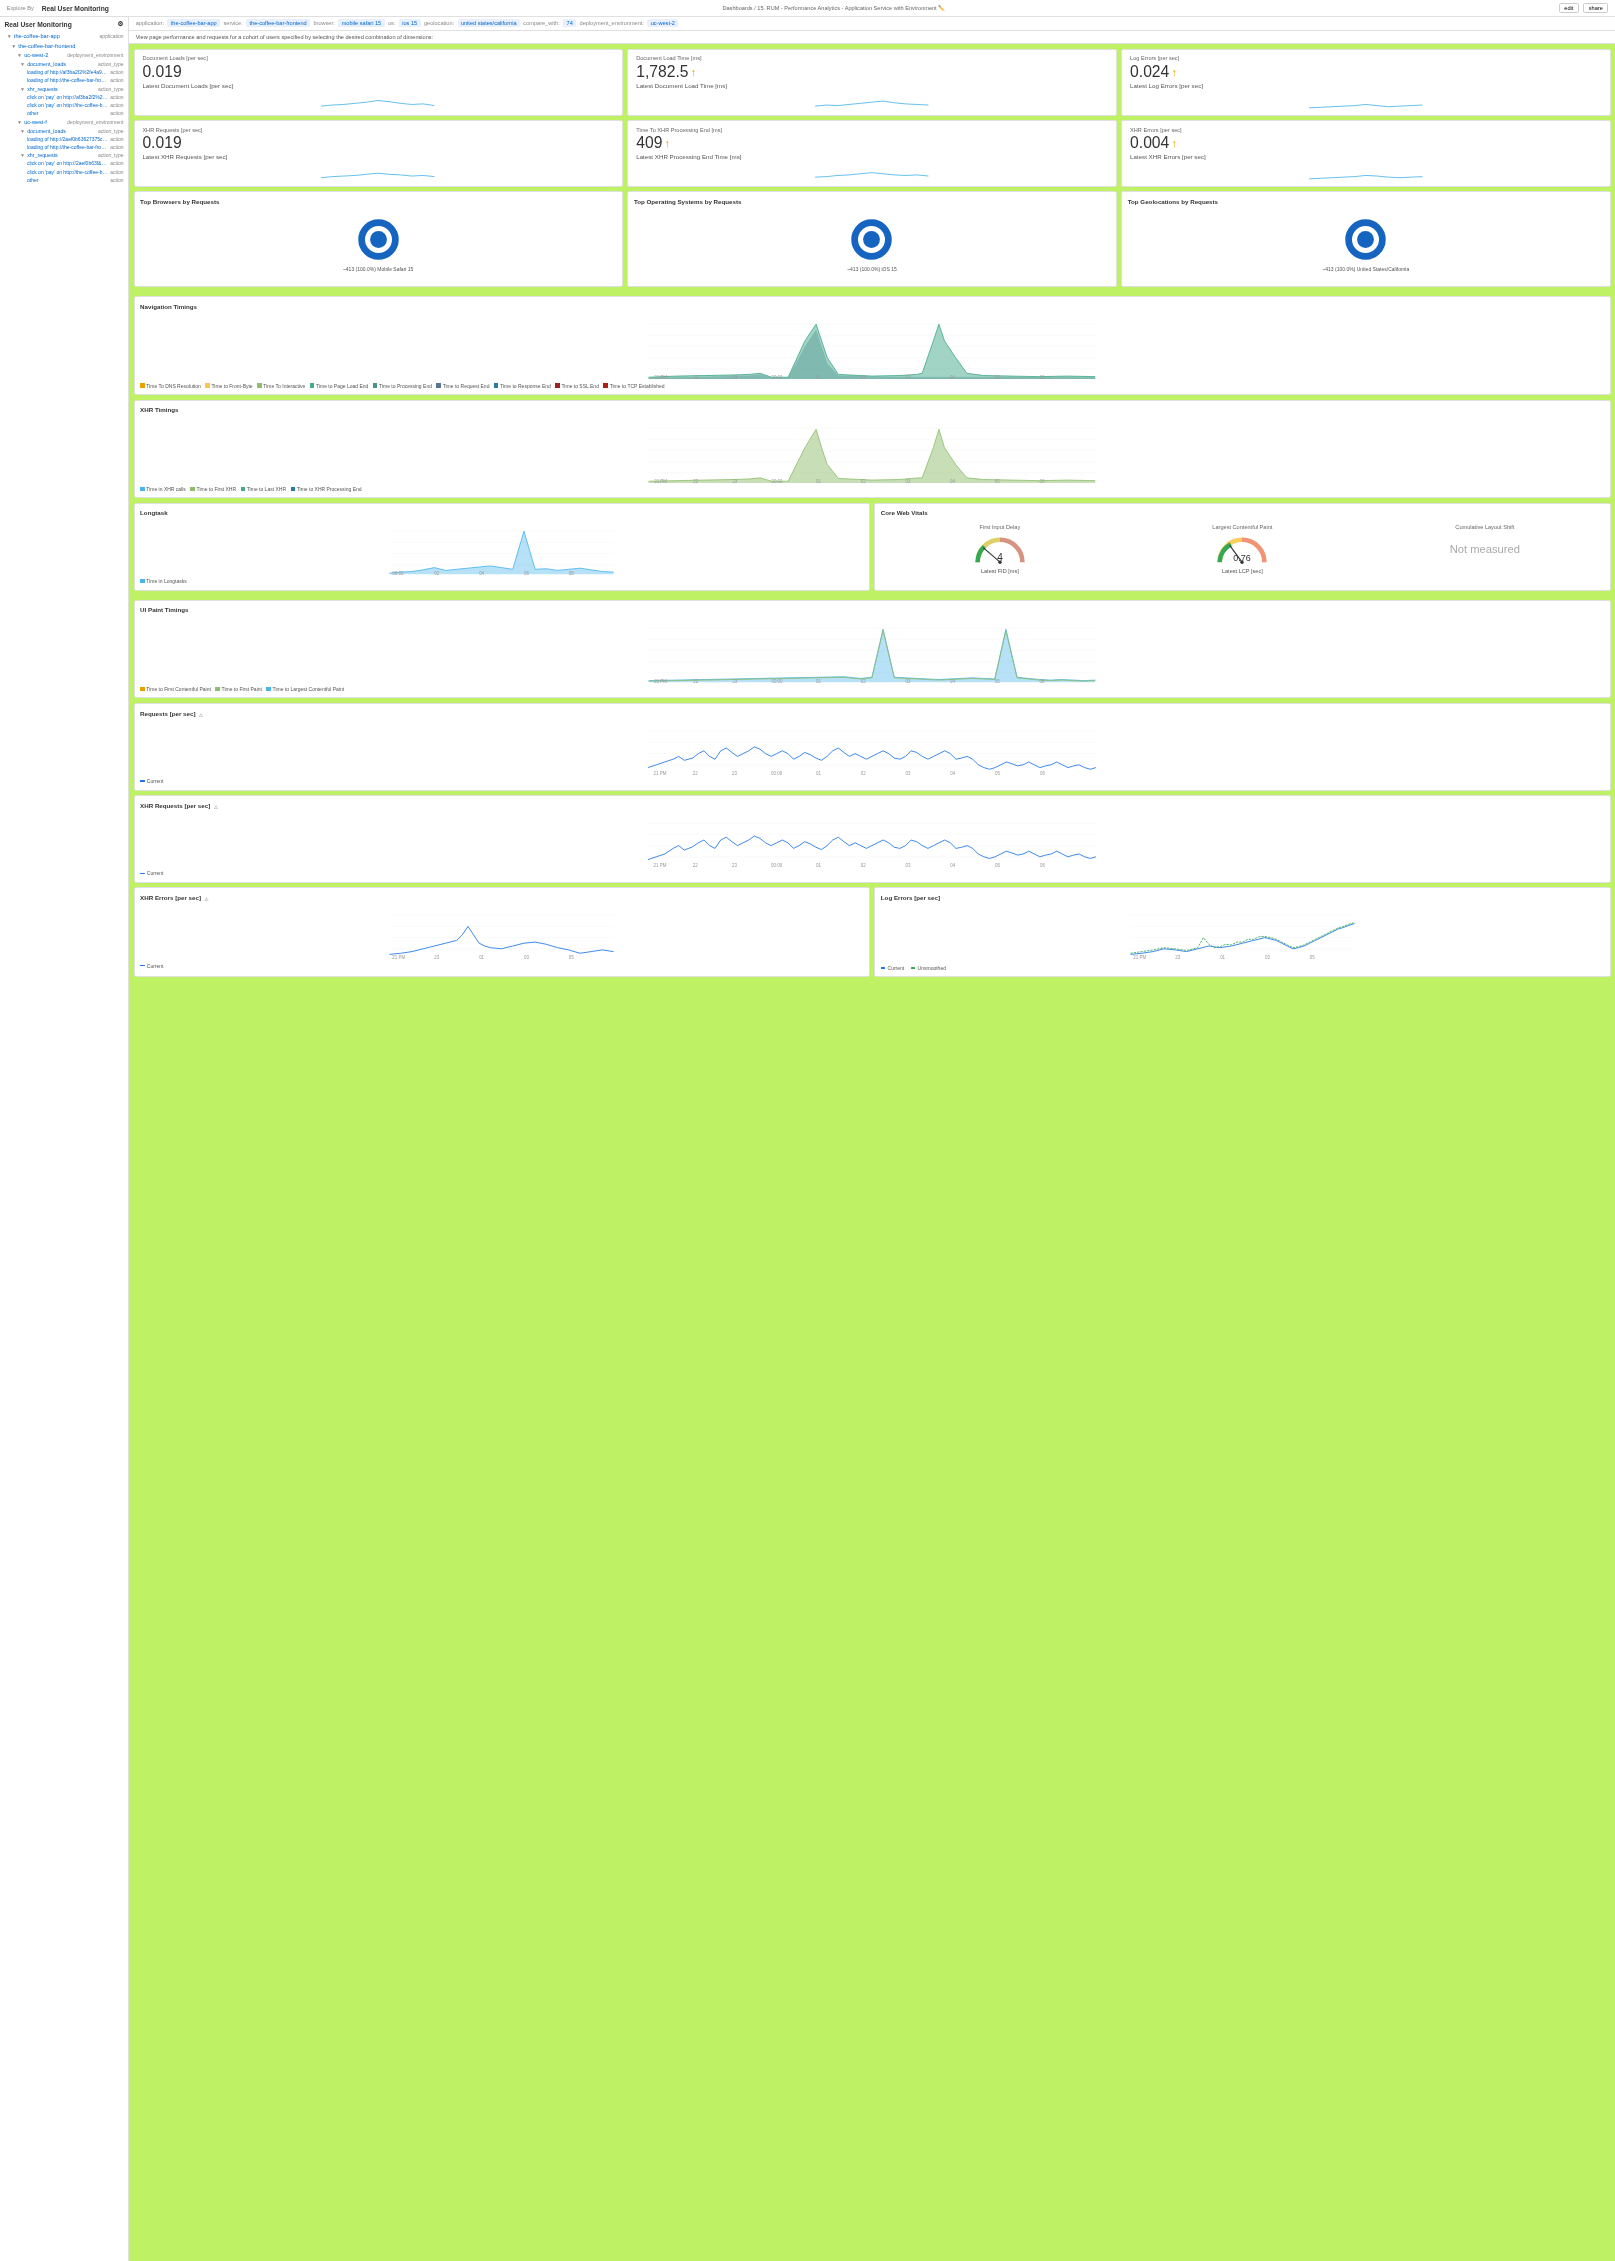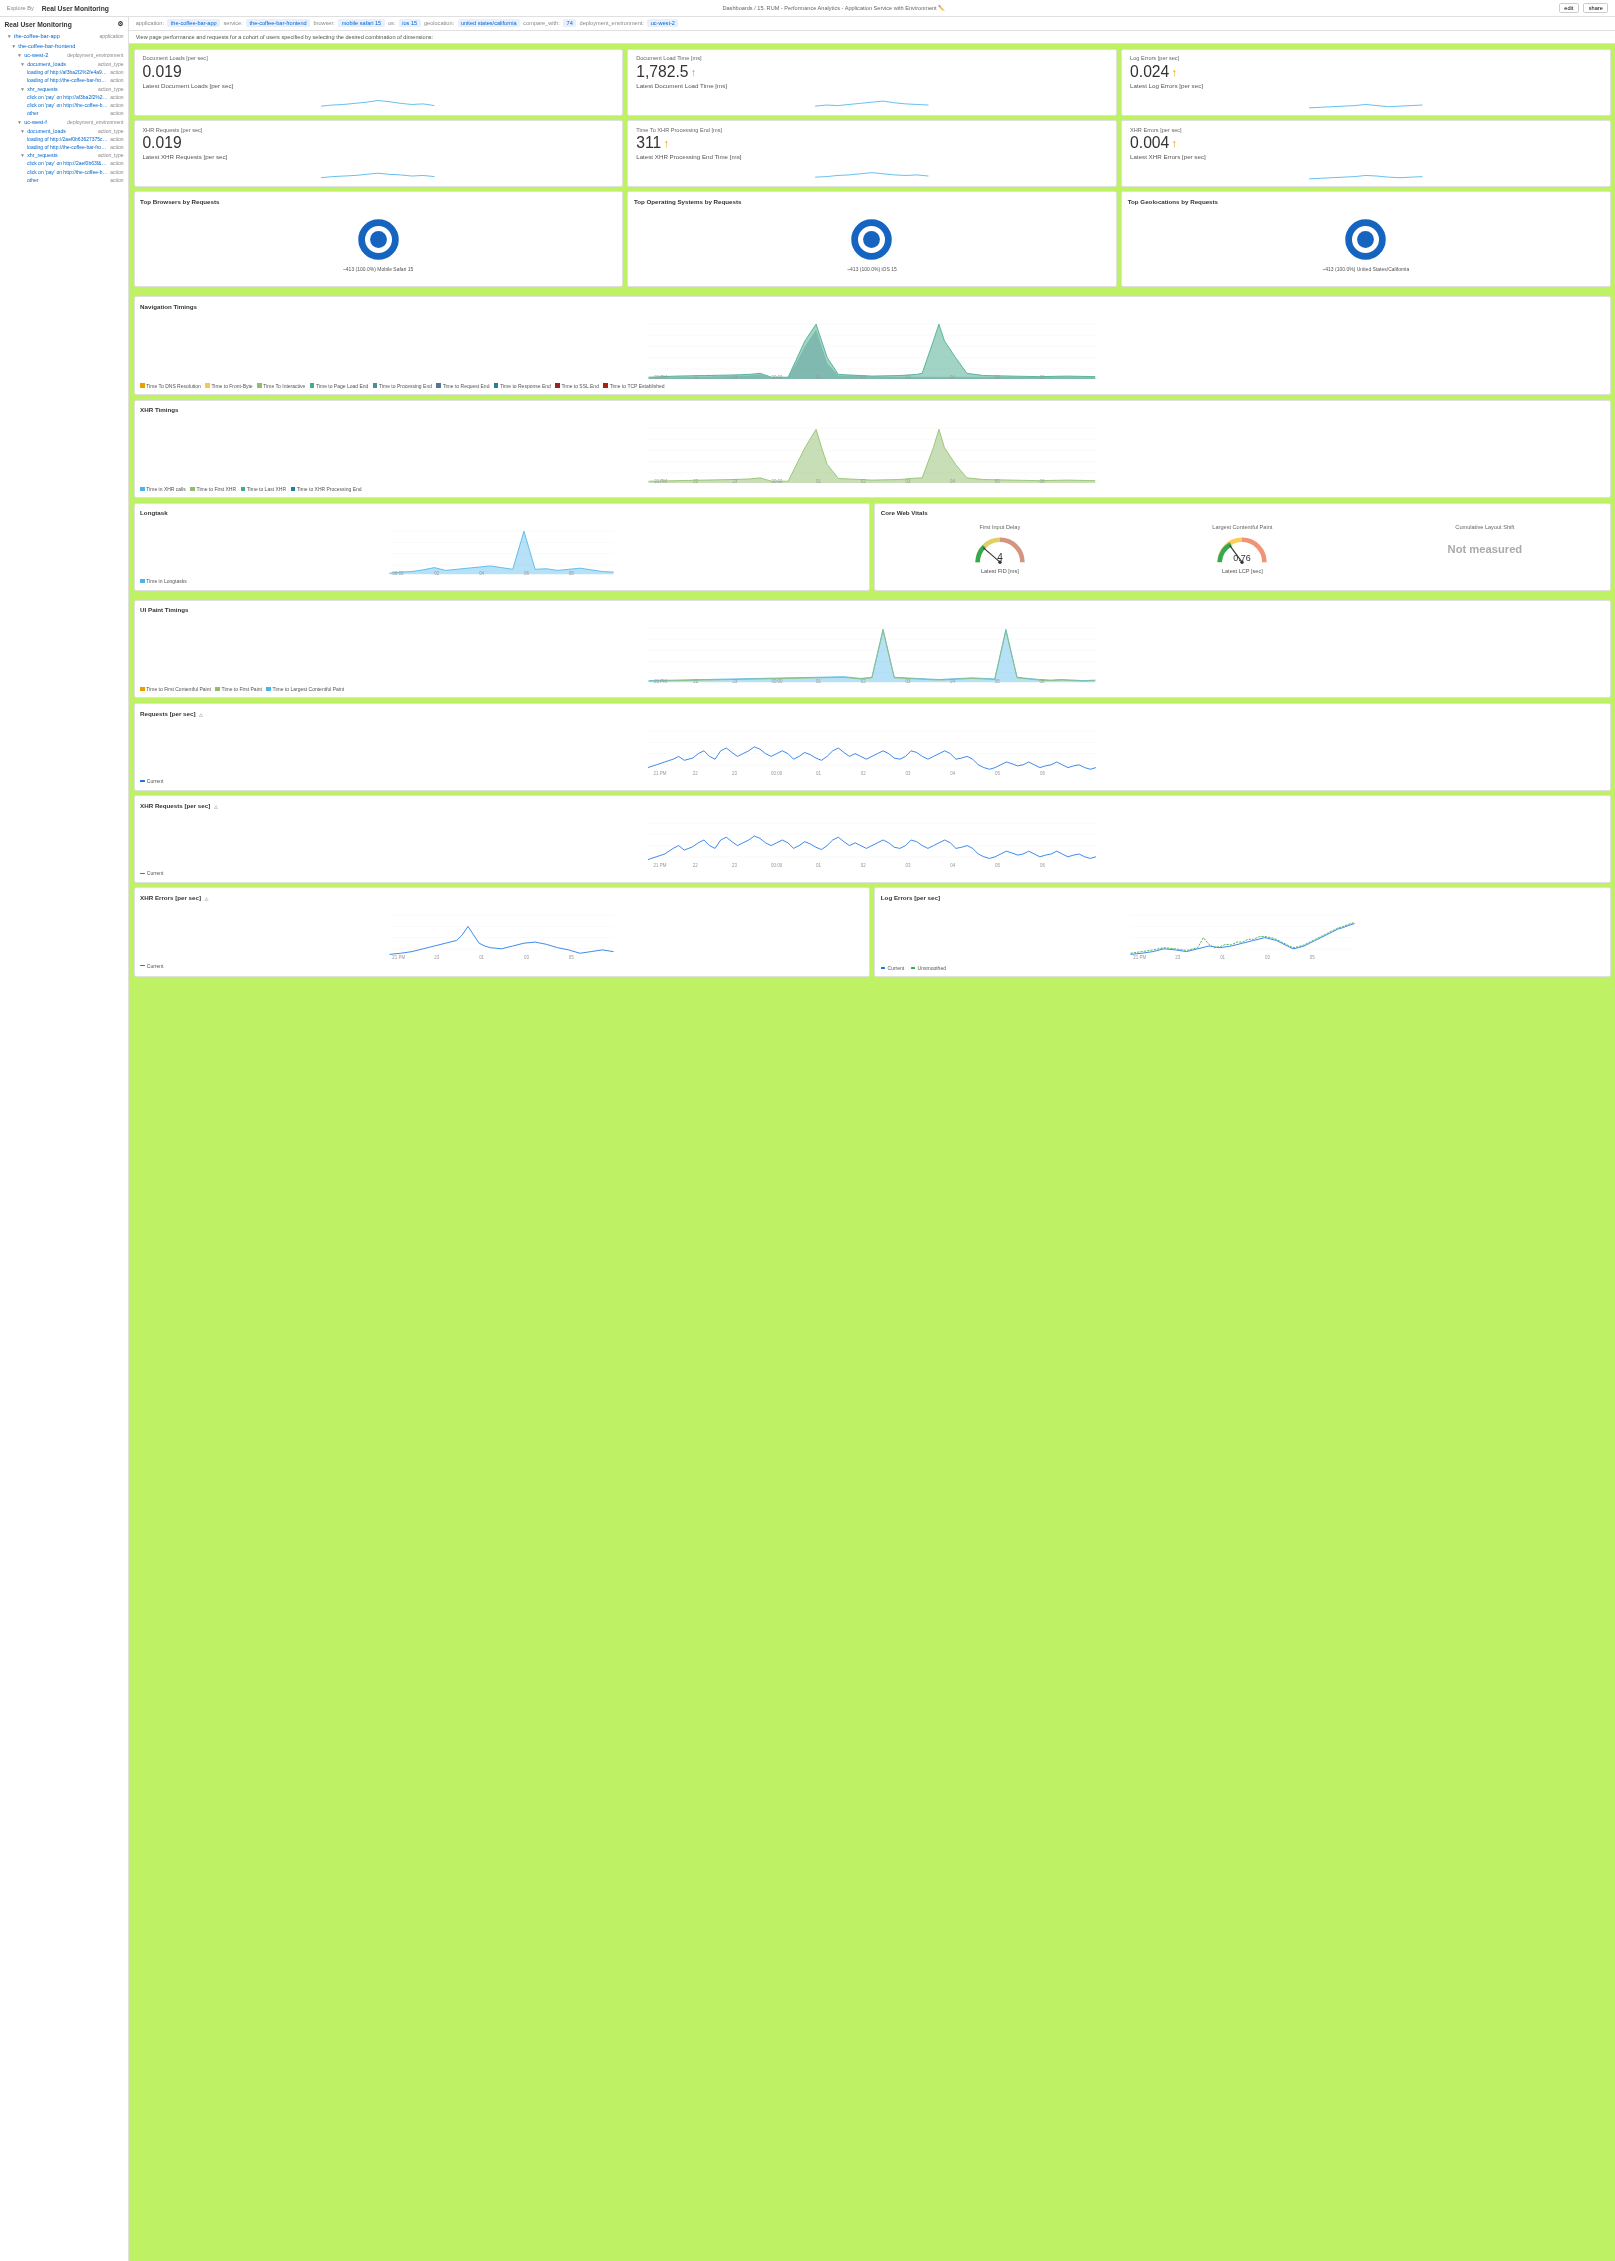--- a/index.html
+++ b/index.html
@@ -278,21 +278,21 @@
           <div class="metric-sparkline">
             <svg width="100%" height="17" viewBox="0 0 200 30">
               <polyline points="0,26 20,24 40,23 60,22 80,20 100,18 120,20 140,21 160,23 180,22 200,24" fill="none" stroke="#4ab5eb" stroke-width="1.5"></polyline>
             </svg>
           </div>
         </div>
 
         <div class="metric-card">
           <div class="metric-title">Time To XHR Processing End [ms]</div>
           <div class="metric-value">
-            <span>311</span>
+            <span>409</span>
             <span class="up-arrow">↑</span>
           </div>
           <div class="metric-label">Latest XHR Processing End Time [ms]</div>
           <div class="metric-sparkline">
             <svg width="100%" height="17" viewBox="0 0 200 30">
               <polyline points="0,25 20,24 40,22 60,21 80,19 100,17 120,19 140,21 160,22 180,21 200,23" fill="none" stroke="#4ab5eb" stroke-width="1.5"></polyline>
             </svg>
           </div>
         </div>
 
@@ -513,21 +513,21 @@
                 <path d="M10,50 A40,40 0 0,1 30,18" fill="none" stroke="#34a853" stroke-width="8"></path>
                 <line x1="50" y1="50" x2="28" y2="20" stroke="#333" stroke-width="2"></line>
                 <circle cx="50" cy="50" r="3" fill="#333"></circle>
                 <text x="50" y="48" text-anchor="middle" font-size="16" font-weight="300" fill="#333">0.76</text>
               </svg>
               <div style="font-size:5.6px;color:#555;text-align:center;">Latest LCP [sec]</div>
             </div>
 
             <div class="gauge-container">
               <div style="font-size:5.6px;color:#666;text-align:center;margin-bottom:3.4px;">Cumulative Layout Shift</div>
-              <div style="font-size:11.2px;color:#aaa;font-weight:700;text-align:center;padding:9px 0;">Not measured</div>
+              <div style="font-size:11.2px;color:#aaa;font-weight:400;text-align:center;padding:9px 0;">Not measured</div>
             </div>
           </div>
         </div>
       </div>
 
       <div class="chart-card">
         <div class="chart-title">UI Paint Timings</div>
         <svg width="100%" height="67" viewBox="0 0 800 120" style="font-size:11px">
           <line x1="0" y1="20" x2="800" y2="20" stroke="#eee" stroke-width="0.5"></line>
           <line x1="0" y1="40" x2="800" y2="40" stroke="#eee" stroke-width="0.5"></line>

